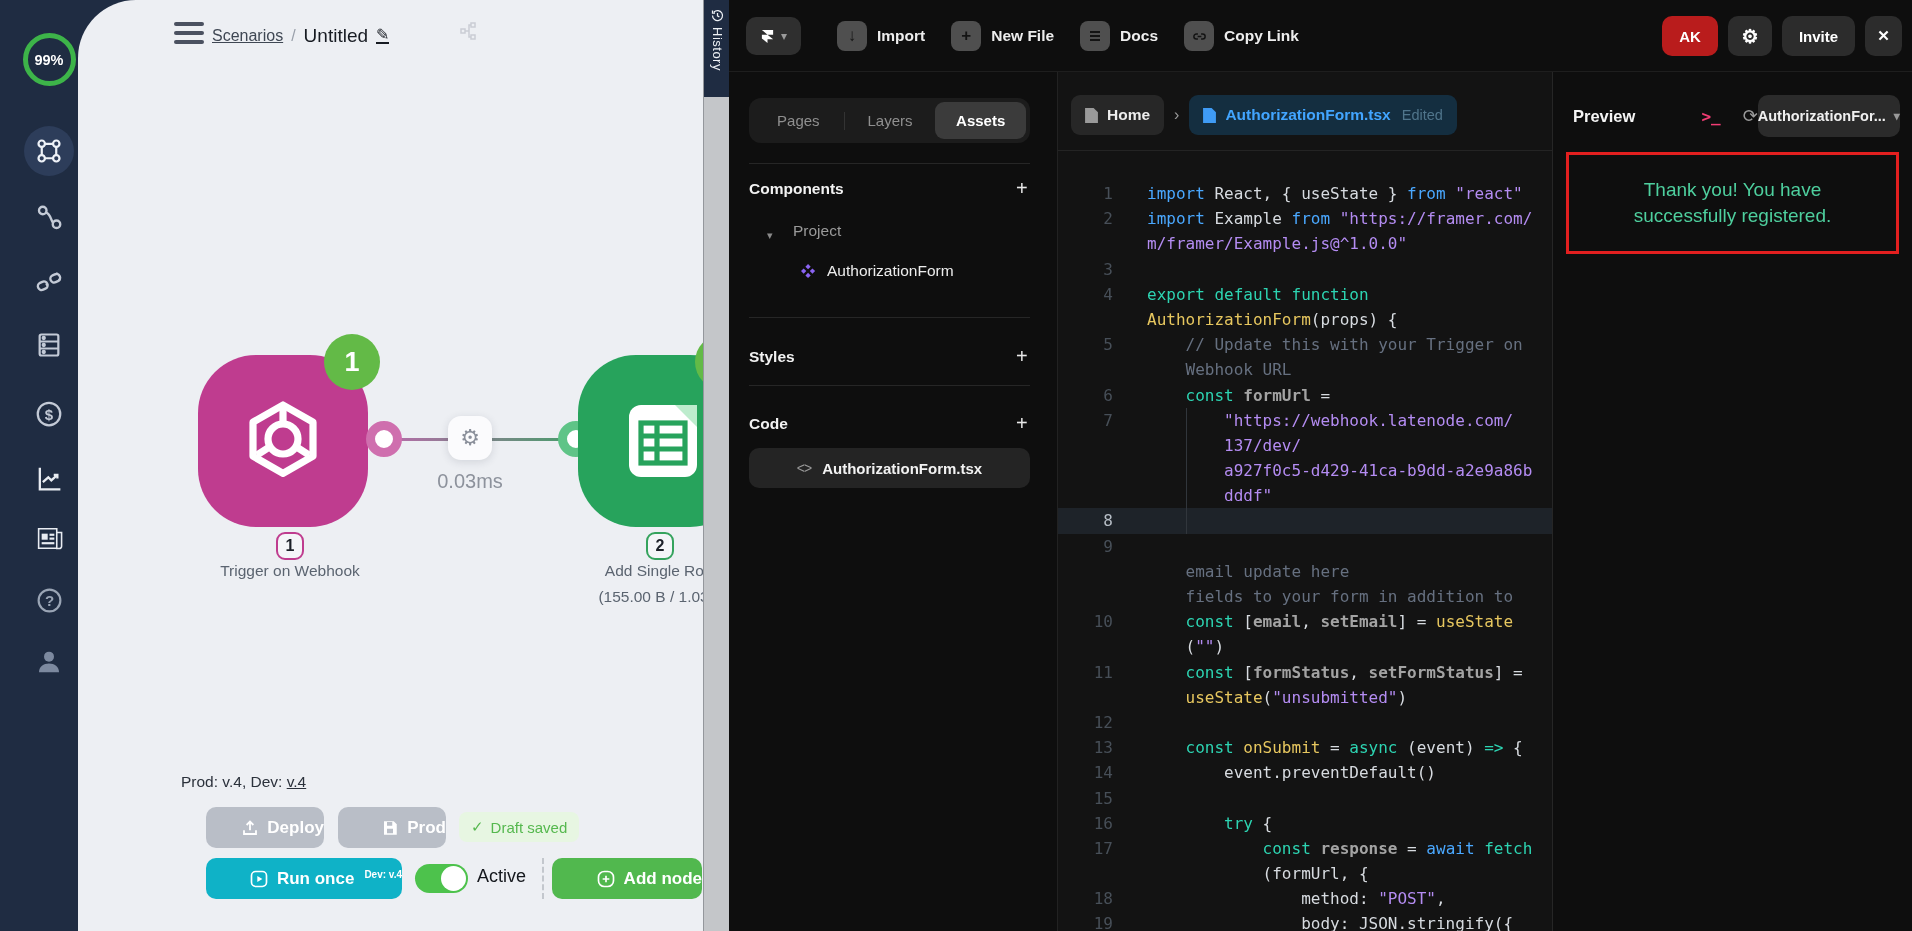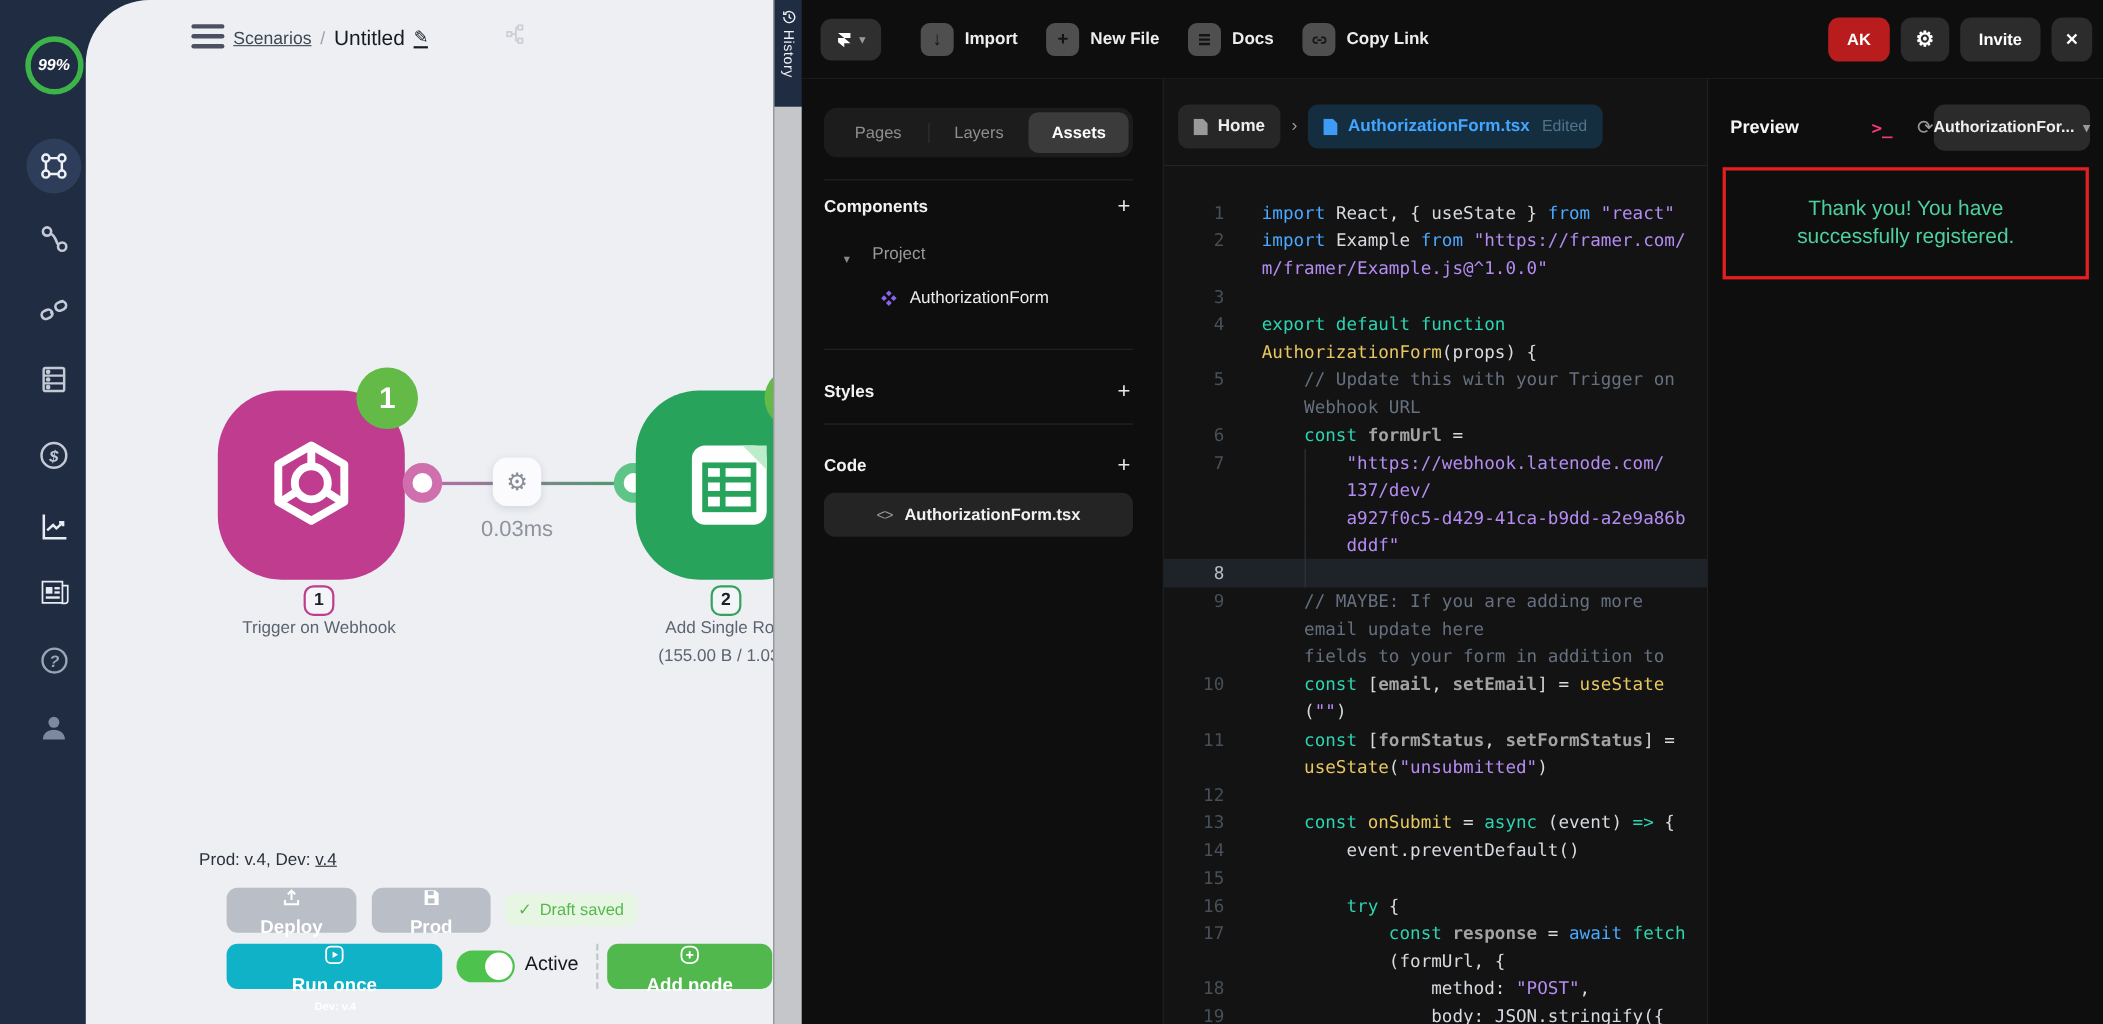--- a/index.html
+++ b/index.html
@@ -7,21 +7,21 @@
     font-family:"Liberation Sans", sans-serif; }
   .abs { position:absolute; }
 
   
   #app-left { position:absolute; left:0; top:0; width:703px; height:931px;
     background:#1f2c42; overflow:hidden; }
   #canvas { position:absolute; left:78px; top:0; width:625px; height:931px;
     background:#edeff3; border-top-left-radius:58px; }
 
   
-  .sb-item { position:absolute; left:0; width:98px; display:flex; justify-content:center; cursor:pointer;font-style:italic; }
+  .sb-item { position:absolute; left:0; width:98px; display:flex; justify-content:center; cursor:pointer; }
   #usage-badge { top:33px; }
   #usage-badge .ring { width:53px; height:53px; border-radius:50%; border:5px solid #3db449;
     color:#fff; font-size:14.5px; font-weight:bold; display:flex; align-items:center; justify-content:center; }
   .sb-active-circle { width:50px; height:50px; border-radius:50%; background:#2d3d5a;
     display:flex; align-items:center; justify-content:center; }
 
   
   #hamburger { left:96px; top:22px; width:30px; height:22px; display:flex; flex-direction:column; justify-content:space-between; cursor:pointer; }
   #hamburger span { height:4px; background:#4b5160; border-radius:2px; }
   #breadcrumb { left:134px; top:25px; font-size:16px; color:#3f4753; display:flex; align-items:center; gap:8px; }
@@ -51,22 +51,22 @@
   #edge-latency { left:332px; top:470px; width:120px; text-align:center; font-size:20px; color:#8d929c; }
   .step-badge { position:absolute; width:28px; height:28px; border-radius:9px; background:#f4f5f8;
     display:flex; align-items:center; justify-content:center; font-weight:bold; font-size:16px; color:#1c2028; }
   #step1 { left:198px; top:532px; border:2px solid #bf3c8f; }
   #step2 { left:568px; top:532px; border:2px solid #35a35d; }
   .node-label { position:absolute; width:240px; text-align:center; font-size:15.5px; color:#5b6470; }
 
   
   #versions { left:103px; top:773px; font-size:15.5px; color:#2b313b; }
   #versions .vlink { text-decoration:underline; cursor:pointer; }
-  .btn { position:absolute; display:flex; align-items:center; justify-content:flex-start; gap:8px;
-    border-radius:10px; font-weight:bold; font-size:17px; cursor:pointer; border:none;flex-direction:column; }
+  .btn { position:absolute; display:flex; align-items:center; justify-content:flex-end; gap:8px;
+    border-radius:10px; font-weight:bold; font-size:17px; cursor:pointer; border:none; }
   #btn-deploy { left:128px; top:807px; width:118px; height:41px; background:#b9bec7; color:#fff; }
   #btn-save   { left:260px; top:807px; width:108px; height:41px; background:#b9bec7; color:#fff; }
   #draft-pill { left:381px; top:812px; height:30px; padding:0 12px; background:#e7f6e2; color:#55b84e;
     font-size:15px; font-weight:normal; display:flex; align-items:center; gap:7px; border-radius:8px; position:absolute; }
   #btn-run { left:128px; top:858px; width:196px; height:41px; background:#0fb2c7; color:#fff; }
   #btn-run sup { font-size:10px; font-weight:bold; margin-left:2px; transform:translateY(-4px); }
   #toggle { left:337px; top:864px; width:53px; height:29px; background:#4dc24c; border-radius:15px; cursor:pointer; position:absolute; }
   #toggle .knob { position:absolute; right:2px; top:2px; width:25px; height:25px; background:#fff; border-radius:50%; }
   #active-label { left:399px; top:866px; font-size:18px; color:#14171c; }
   #dash-div { left:464px; top:858px; height:41px; border-left:2px dashed #c3c7cd; }
@@ -480,21 +480,21 @@
         <div class="crow"><span class="gut">4</span><span class="cline"><span class="c-kt">export default function</span></span></div>
         <div class="crow"><span class="gut"></span><span class="cline"><span class="c-fn">AuthorizationForm</span><span class="c-pl">(props) {</span></span></div>
         <div class="crow"><span class="gut">5</span><span class="cline"><span class="c-pl">    </span><span class="c-cm">// Update this with your Trigger on</span></span></div>
         <div class="crow"><span class="gut"></span><span class="cline"><span class="c-pl">    </span><span class="c-cm">Webhook URL</span></span></div>
         <div class="crow"><span class="gut">6</span><span class="cline"><span class="c-pl">    </span><span class="c-kt">const </span><span class="c-pb">formUrl</span><span class="c-pl"> =</span></span></div>
         <div class="crow guide"><span class="gut">7</span><span class="cline"><span class="c-pl">        </span><span class="c-st">"https://webhook.latenode.com/</span></span></div>
         <div class="crow guide"><span class="gut"></span><span class="cline"><span class="c-pl">        </span><span class="c-st">137/dev/</span></span></div>
         <div class="crow guide"><span class="gut"></span><span class="cline"><span class="c-pl">        </span><span class="c-st">a927f0c5-d429-41ca-b9dd-a2e9a86b</span></span></div>
         <div class="crow guide"><span class="gut"></span><span class="cline"><span class="c-pl">        </span><span class="c-st">dddf"</span></span></div>
         <div class="crow hl guide"><span class="gut">8</span><span class="cline"></span></div>
-        <div class="crow"><span class="gut">9</span><span class="cline"><span class="c-pl">    </span><span class="c-cm">// MAYBE: If you are adding more</span></span></div>
+        <div class="crow"><span class="gut">9</span></div>
         <div class="crow"><span class="gut"></span><span class="cline"><span class="c-pl">    </span><span class="c-cm">email update here</span></span></div>
         <div class="crow"><span class="gut"></span><span class="cline"><span class="c-pl">    </span><span class="c-cm">fields to your form in addition to</span></span></div>
         <div class="crow"><span class="gut">10</span><span class="cline"><span class="c-pl">    </span><span class="c-kt">const </span><span class="c-pl">[</span><span class="c-pb">email</span><span class="c-pl">, </span><span class="c-pb">setEmail</span><span class="c-pl">] = </span><span class="c-fn">useState</span></span></div>
         <div class="crow"><span class="gut"></span><span class="cline"><span class="c-pl">    (</span><span class="c-st">""</span><span class="c-pl">)</span></span></div>
         <div class="crow"><span class="gut">11</span><span class="cline"><span class="c-pl">    </span><span class="c-kt">const </span><span class="c-pl">[</span><span class="c-pb">formStatus</span><span class="c-pl">, </span><span class="c-pb">setFormStatus</span><span class="c-pl">] =</span></span></div>
         <div class="crow"><span class="gut"></span><span class="cline"><span class="c-pl">    </span><span class="c-fn">useState</span><span class="c-pl">(</span><span class="c-st">"unsubmitted"</span><span class="c-pl">)</span></span></div>
         <div class="crow"><span class="gut">12</span><span class="cline"></span></div>
         <div class="crow"><span class="gut">13</span><span class="cline"><span class="c-pl">    </span><span class="c-kt">const </span><span class="c-fn">onSubmit</span><span class="c-pl"> = </span><span class="c-kt">async </span><span class="c-pl">(event) </span><span class="c-kt">=&gt; </span><span class="c-pl">{</span></span></div>
         <div class="crow"><span class="gut">14</span><span class="cline"><span class="c-pl">        event.preventDefault()</span></span></div>
         <div class="crow"><span class="gut">15</span><span class="cline"></span></div>

